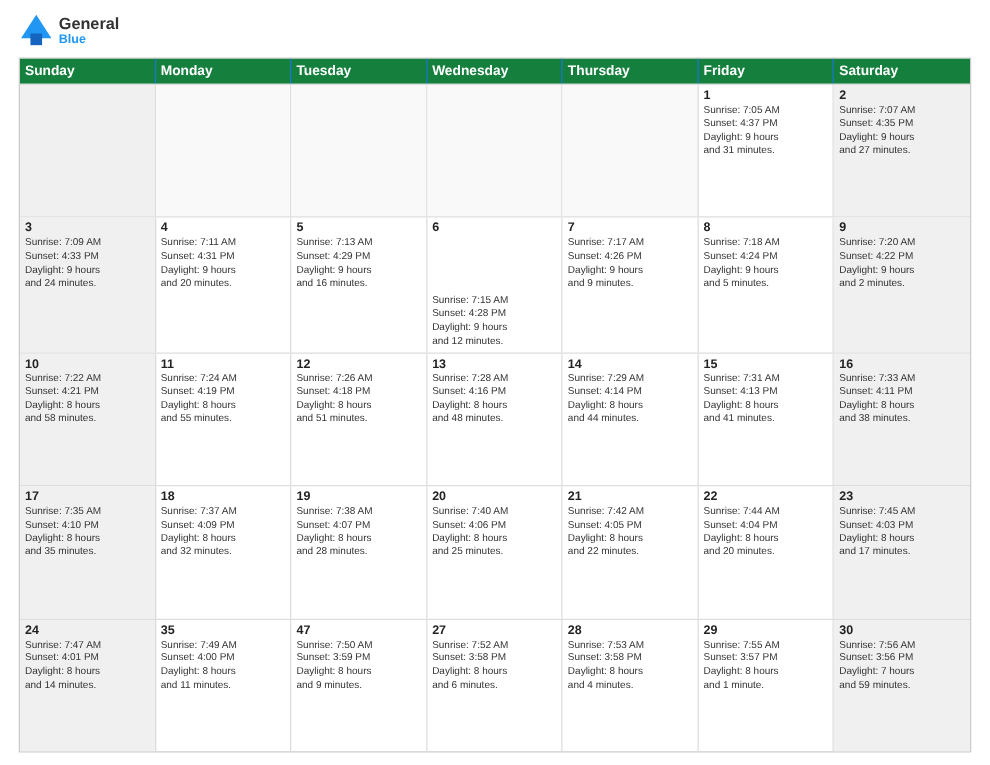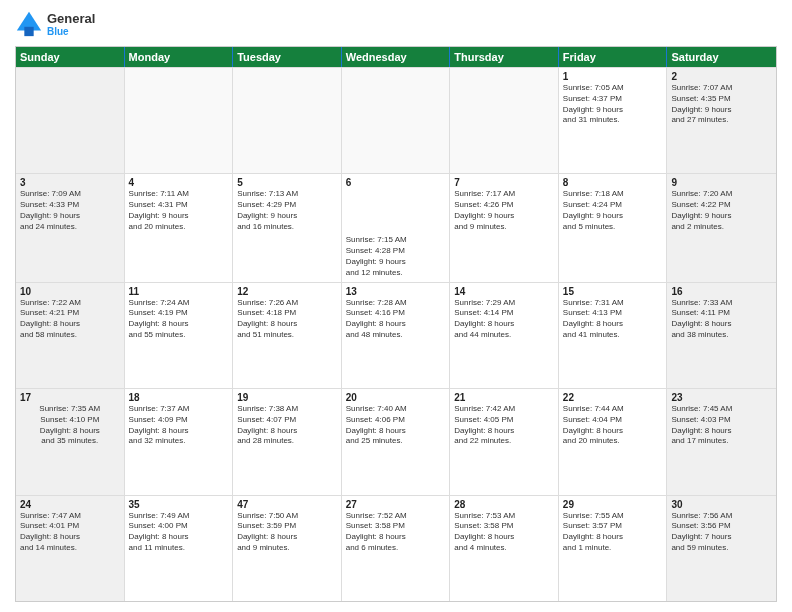--- a/index.html
+++ b/index.html
@@ -251,21 +251,21 @@
             <span class="day-number">16</span>
             <div class="cell-text" style="white-space: pre-line;">Sunrise: 7:33 AM
 Sunset: 4:11 PM
 Daylight: 8 hours
 and 38 minutes.</div>
           </div>
         </div>
         <div class="cal-row">
           <div class="cal-cell shaded">
             <span class="day-number">17</span>
-            <div class="cell-text" style="white-space: pre-line; text-align: center;">Sunrise: 7:35 AM
+            <div class="cell-text" style="white-space: pre-line;">Sunrise: 7:35 AM
 Sunset: 4:10 PM
 Daylight: 8 hours
 and 35 minutes.</div>
           </div>
           <div class="cal-cell">
             <span class="day-number">18</span>
             <div class="cell-text" style="white-space: pre-line;">Sunrise: 7:37 AM
 Sunset: 4:09 PM
 Daylight: 8 hours
 and 32 minutes.</div>

